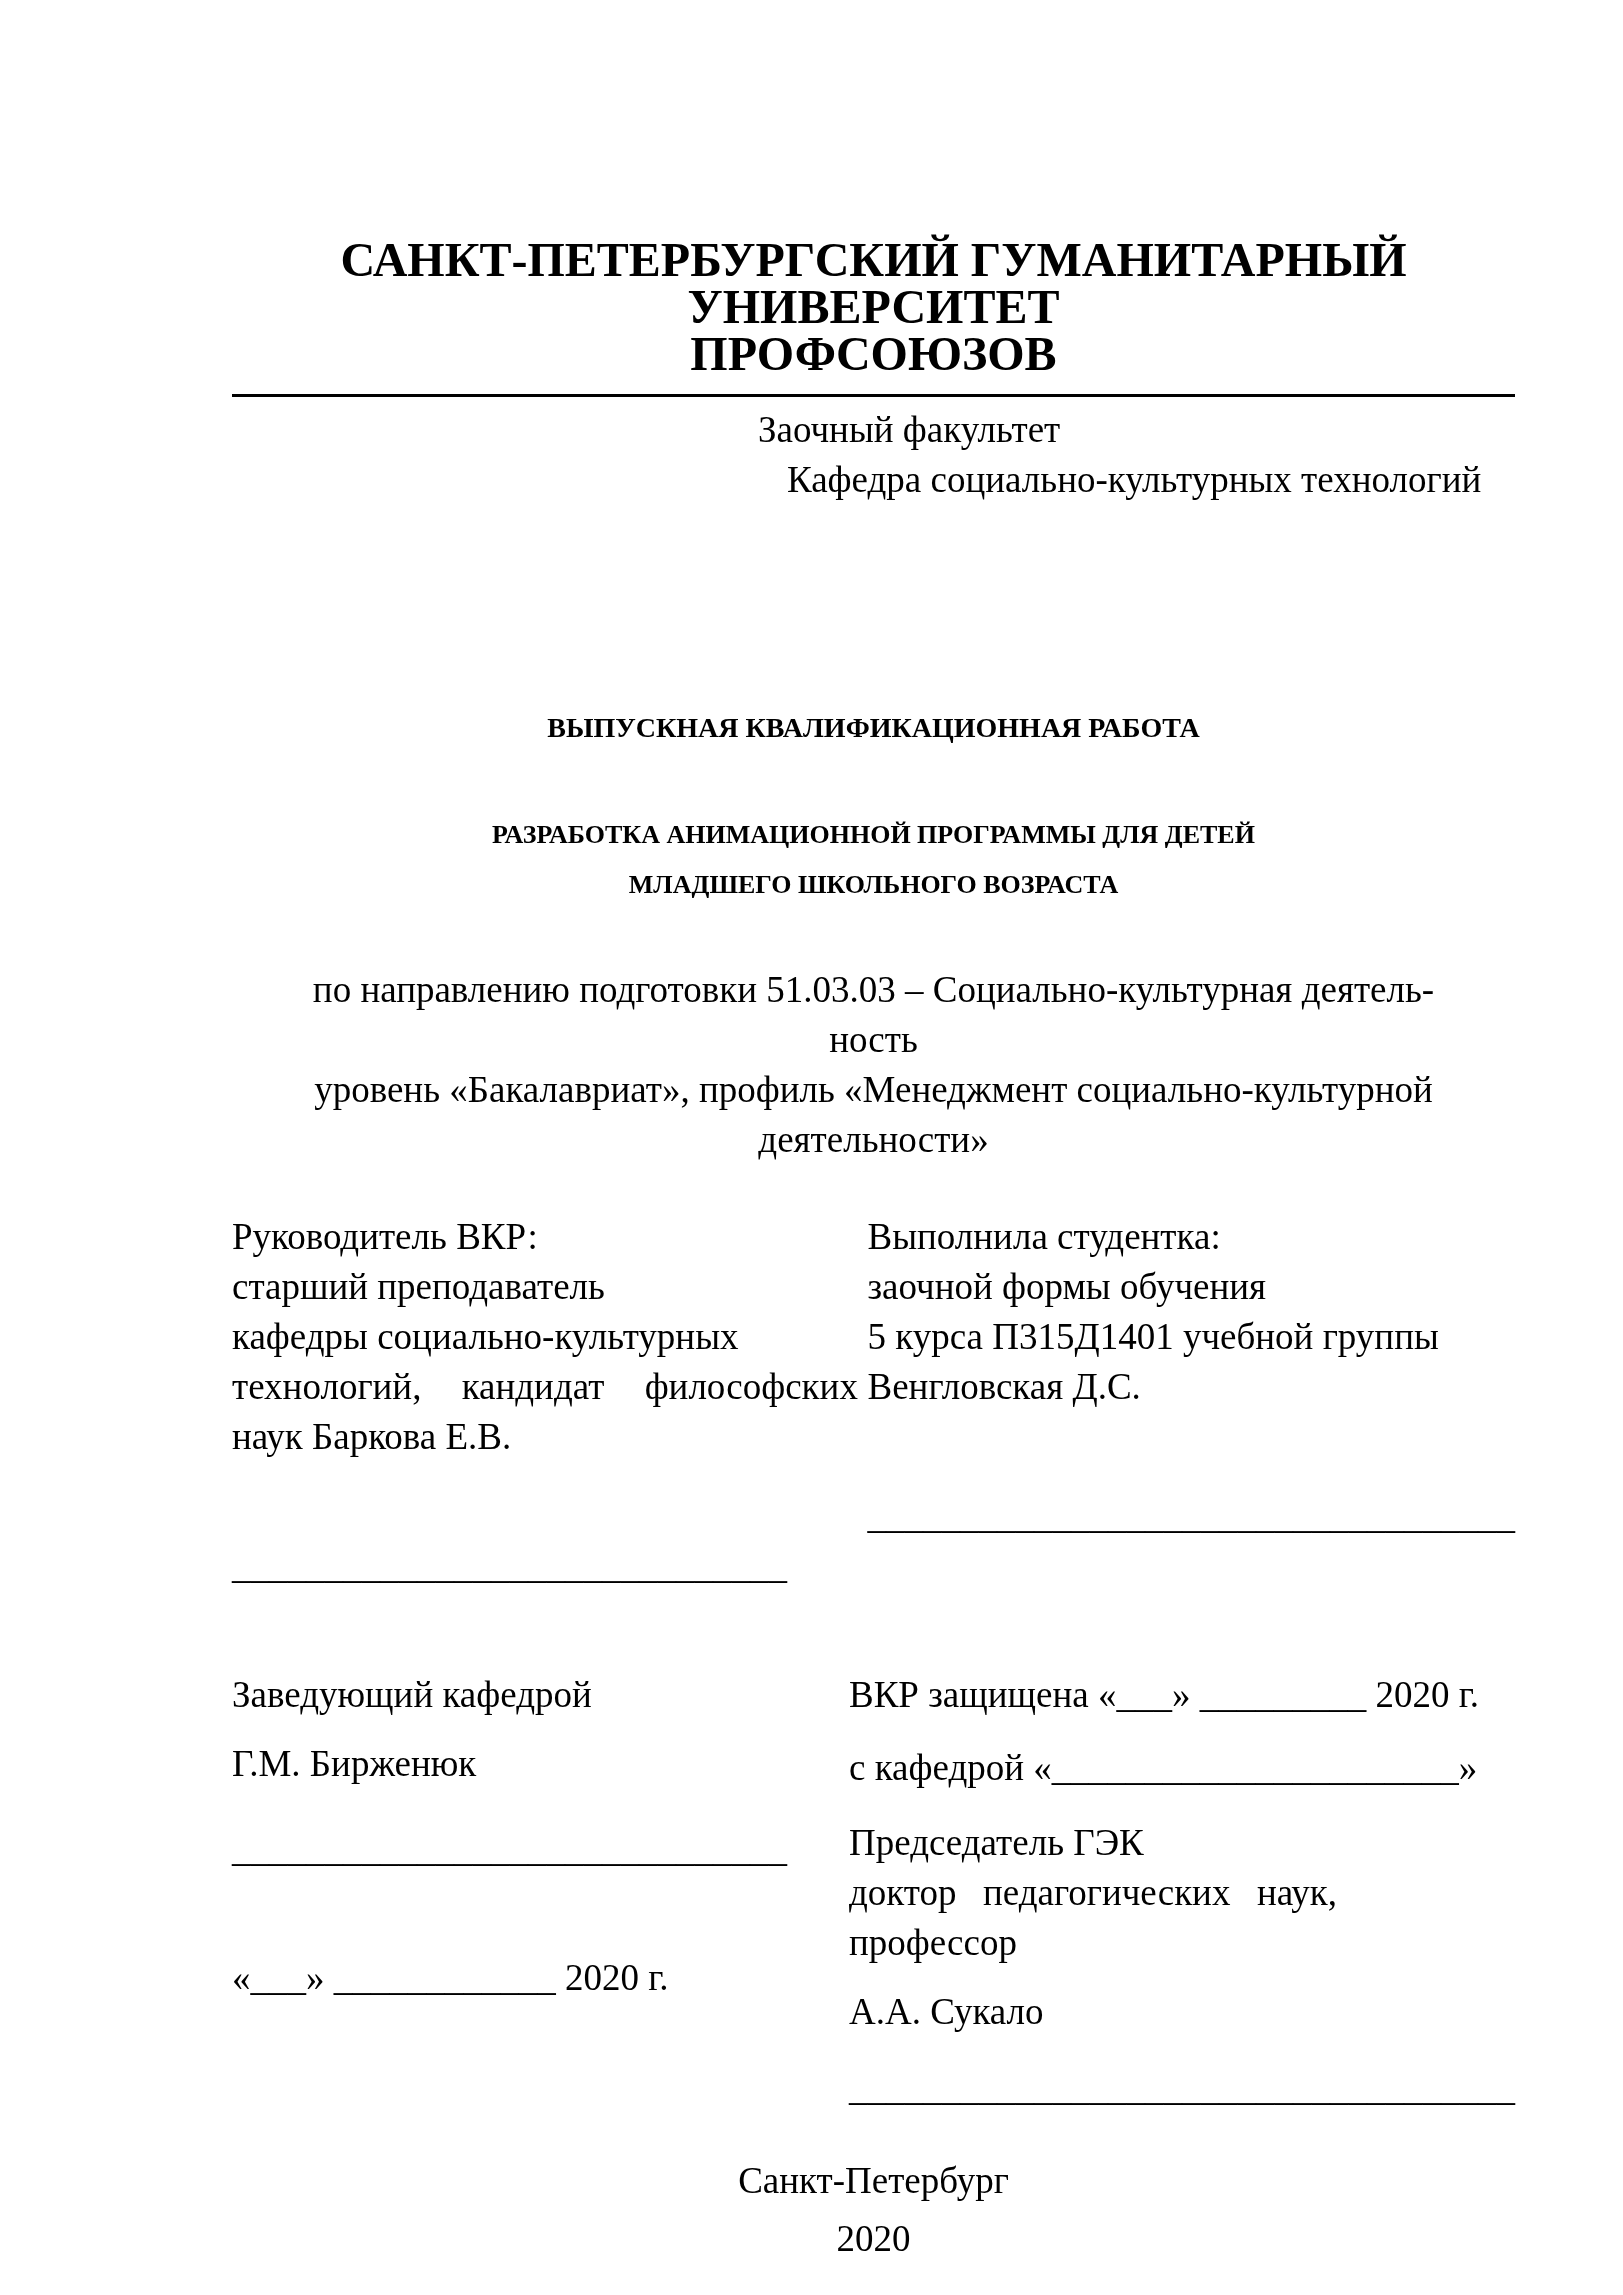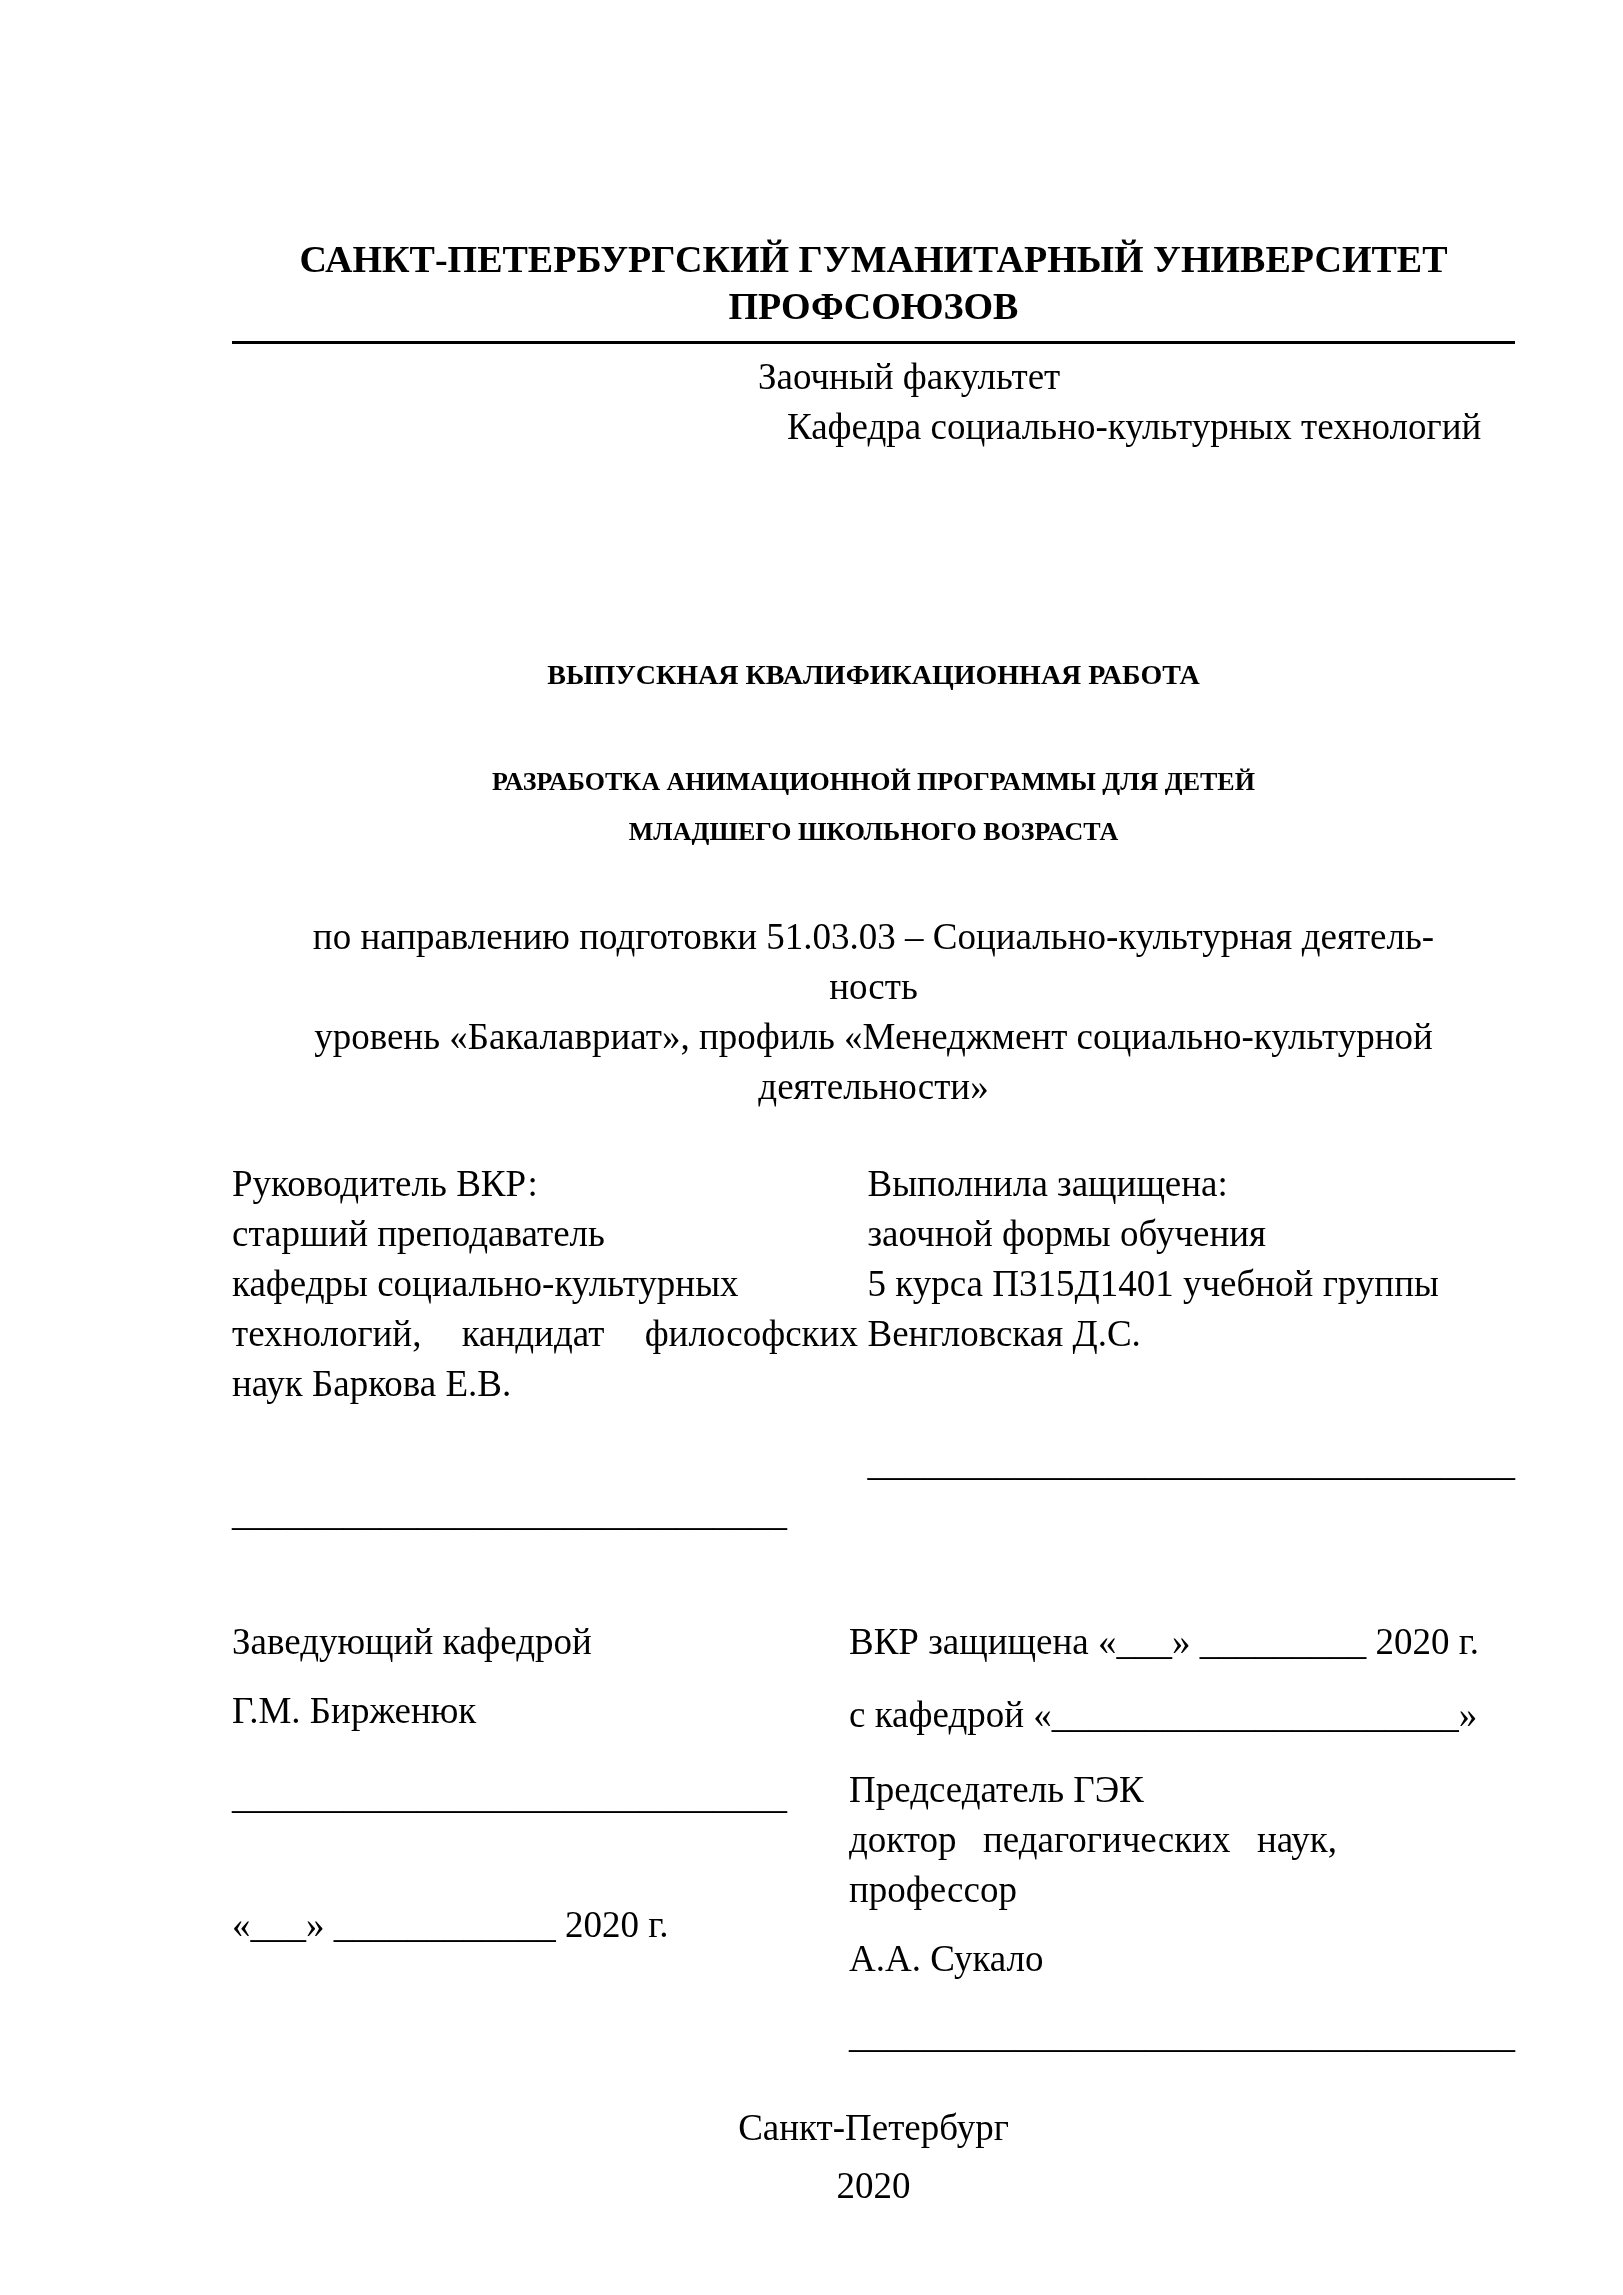--- a/index.html
+++ b/index.html
@@ -13,24 +13,24 @@
     font-family: "Liberation Serif", "DejaVu Serif", serif;
     font-size: 37px;
     line-height: 50px;
     box-sizing: border-box;
     padding: 236px 108px 0 232px;
     overflow: hidden;
   }
   .university {
     text-align: center;
     font-weight: bold;
-    font-size: 38px;
+    font-size: 48px;
     line-height: 47px;
     border-bottom: 3.1px solid #000;
-    padding-bottom: 11px;
+    padding-bottom: 17px;
   }
   .affiliation { margin-top: 7.9px; }
   .faculty { margin-left: 526px; }
   .department { margin-left: 555px; }
   .work-type {
     margin-top: 198px;
     text-align: center;
     font-weight: bold;
     font-size: 28px;
   }
@@ -93,21 +93,21 @@
   <div class="columns">
     <div class="col-left">
       <div>Руководитель ВКР:</div>
       <div>старший преподаватель</div>
       <div>кафедры социально-культурных</div>
       <div class="justify-wide">технологий, кандидат философских</div>
       <div>наук Баркова Е.В.</div>
       <div class="sig sig-supervisor">______________________________</div>
     </div>
     <div class="col-right">
-      <div>Выполнила защищена:</div>
+      <div>Выполнила студентка:</div>
       <div>заочной формы обучения</div>
       <div>5 курса П315Д1401 учебной группы</div>
       <div>Венгловская Д.С.</div>
       <div class="sig sig-student">___________________________________</div>
     </div>
   </div>
 
   <div class="columns columns2">
     <div class="col-left">
       <div>Заведующий кафедрой</div>

